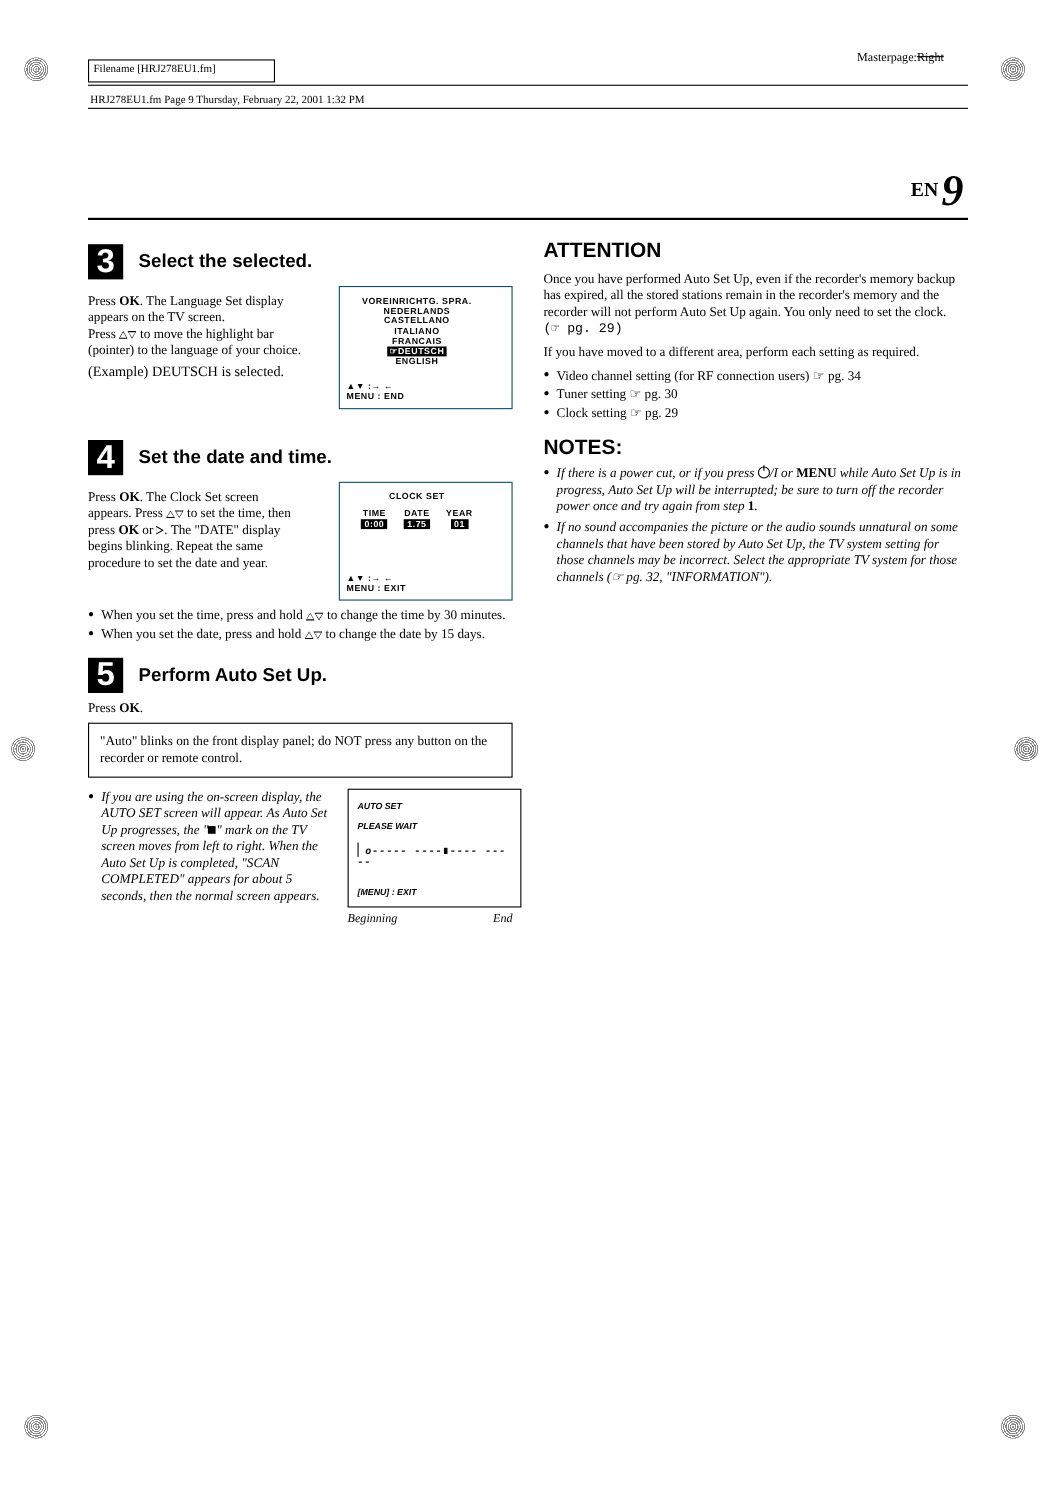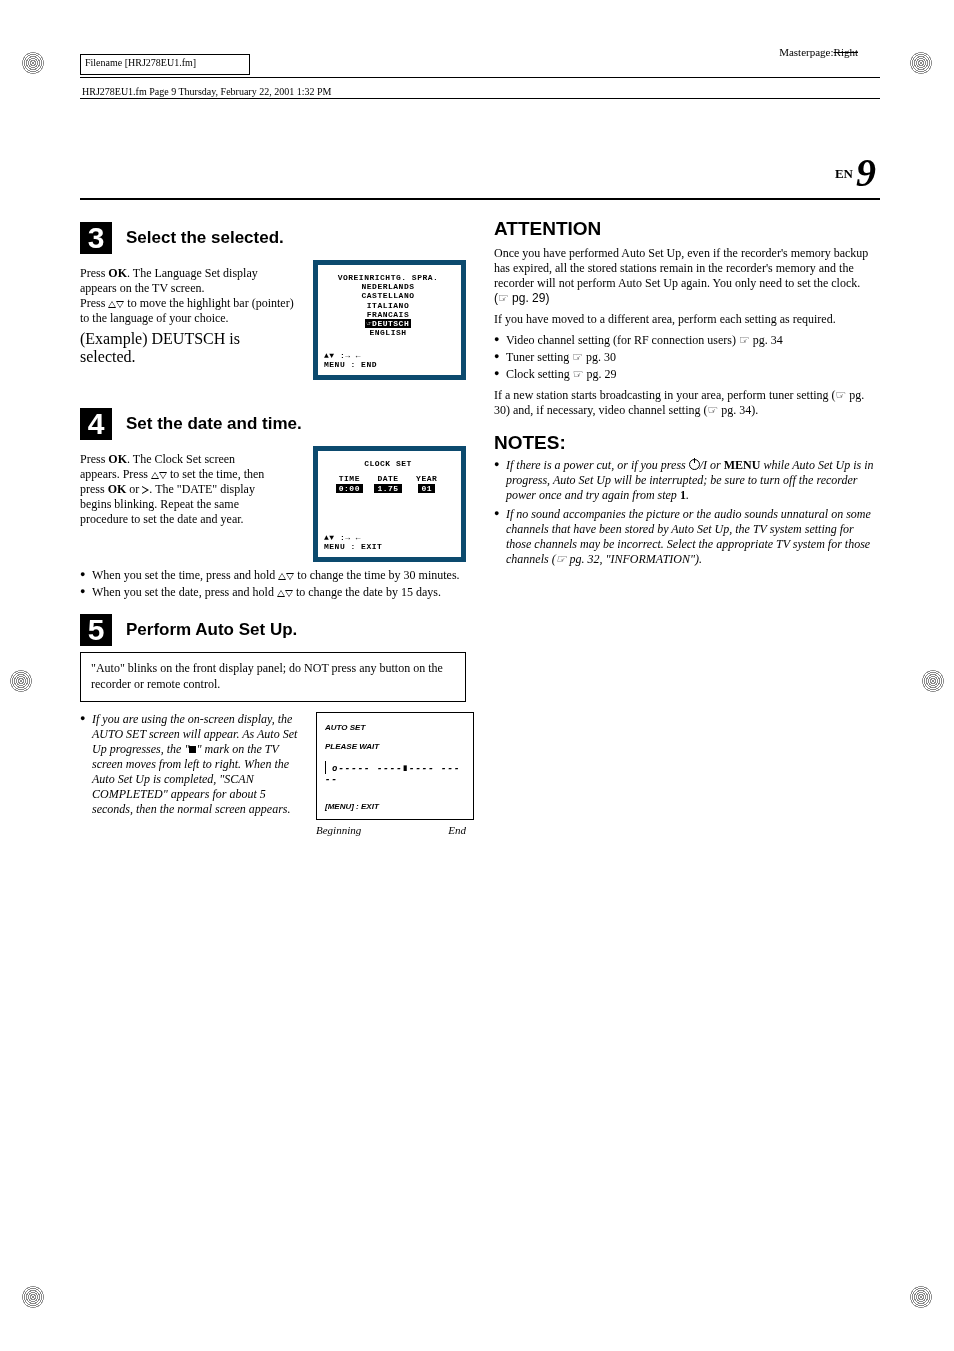--- a/index.html
+++ b/index.html
@@ -42,21 +42,21 @@
   }
   .masterpage { font-size: 11px; position:absolute; right:96px; top:46px; }
   .masterpage s { text-decoration: line-through; }
   .page-number-area {
     text-align: right;
     margin-top: 50px;
     padding-right: 4px;
     border-bottom: 2px solid #000;
     padding-bottom: 2px;
   }
-  .page-number-area .en { font-size: 13px; font-weight: bold; vertical-align: 8px; }
+  .page-number-area .en { font-size: 18px; font-weight: bold; vertical-align: 8px; }
   .page-number-area .num { font-size: 40px; font-style: italic; font-weight: bold; font-family: Georgia, serif; }
   .columns {
     display: flex;
     gap: 28px;
     margin-top: 18px;
   }
   .col { width: 386px; }
   .step-row { display: flex; align-items: center; gap: 14px; margin-top: 4px; }
   .step-num {
     background: #000; color: #fff;
@@ -64,32 +64,32 @@
     width: 32px; height: 32px;
     display: flex; align-items: center; justify-content: center;
     font-family: Arial, Helvetica, sans-serif;
   }
   .step-title {
     font-family: Arial, Helvetica, sans-serif;
     font-weight: bold;
     font-size: 17px;
   }
   .body-text { margin-top: 6px; line-height: 1.25; }
-  .small-note { font-size: 16px; }
+  .small-note { font-size: 13px; }
   .outline-up { display:inline-block; width:0;height:0; border-left:4px solid transparent; border-right:4px solid transparent; border-bottom:7px solid #000; position:relative; vertical-align:-1px;}
   .outline-up::after{content:"";position:absolute;left:-3px;top:1px;border-left:3px solid transparent;border-right:3px solid transparent;border-bottom:5px solid #fff;}
   .outline-down { display:inline-block; width:0;height:0; border-left:4px solid transparent; border-right:4px solid transparent; border-top:7px solid #000; position:relative; vertical-align:-1px;}
   .outline-down::after{content:"";position:absolute;left:-3px;top:-6px;border-left:3px solid transparent;border-right:3px solid transparent;border-top:5px solid #fff;}
   .outline-right { display:inline-block; width:0;height:0; border-top:4px solid transparent; border-bottom:4px solid transparent; border-left:7px solid #000; position:relative; vertical-align:-1px;}
   .outline-right::after{content:"";position:absolute;left:-7px;top:-3px;border-top:3px solid transparent;border-bottom:3px solid transparent;border-left:5px solid #fff;}
   .screen-box {
-    border: 5px solid #0c4a6e;
+    border: 1px solid #0c4a6e;
     width: 128px;
-    padding: 8px 9px 6px 6px;
-    font-family: Liberation Mono, monospace;
+    padding: 8px 22px 6px 6px;
+    font-family: Liberation Sans, sans-serif;
     font-weight: bold;
     font-size: 8px;
     letter-spacing: 0.5px;
     text-align: center;
     margin-left: auto;
   }
   .screen-list { text-align: center; line-height: 1.15; }
   .screen-list .inv { background:#000; color:#fff; padding:0 2px; display:inline-block;}
   .screen-nav { text-align:left; margin-top:14px; font-size:8px; }
   .clock-grid {
@@ -123,21 +123,21 @@
   .labels-be { display:flex; justify-content:space-between; font-size:11px; font-family: "Times New Roman", serif; font-weight:normal; margin-top:4px;}
   .section-head {
     font-family: Arial, Helvetica, sans-serif;
     font-weight: bold;
     font-size: 19px;
     margin: 0 0 2px 0;
   }
   .notes-list { list-style:none; padding-left:0; margin:4px 0;}
   .notes-list li { font-style: italic; padding-left:12px; position:relative; line-height:1.25; margin-bottom:4px;}
   .notes-list li::before{ content:"●"; position:absolute; left:0; font-size:9px; top:1px;}
-  .pg-ref { font-family: Liberation Sans, sans-serif; margin-top: 42px; }
+  .pg-ref { font-family: Liberation Mono, monospace; margin-top: 42px; }
   .power-icon { display:inline-block; width:9px; height:9px; border:1px solid #000; border-radius:50%; position:relative; vertical-align:-1px;}
   .power-icon::after{content:"";position:absolute;left:4px;top:-2px;width:1px;height:5px;background:#000;}
   .stop-icon { display:inline-block; width:7px; height:7px; background:#000; vertical-align:0px;}
   b { font-weight: bold; }
   .flex-step { display:flex; gap:16px; align-items:flex-start; }
   .flex-step .txt { flex:1; }
 </style>
 </head>
 <body>
 
@@ -222,20 +222,23 @@
         </div>
       </div>
       <ul class="bullets">
         <li><span>When you set the time,  press and hold </span><span class="outline-up"></span><span class="outline-down"></span><span> to change the time by 30 minutes.</span></li>
         <li><span>When you set the date,  press and hold </span><span class="outline-up"></span><span class="outline-down"></span><span> to change the date by 15 days.</span></li>
       </ul>
 
       <div class="step-row" style="margin-top:14px;">
         <div class="step-num">5</div>
         <div class="step-title">Perform Auto Set Up.</div>
+      </div>
+      <div class="body-text">
+        <span>Press </span><b>OK</b><span>.</span>
       </div>
       <div class="callout-box">"Auto" blinks on the front display panel; do NOT press any button on the recorder or remote control.</div>
 
       <div class="float-box" style="margin-top:10px;">
         <ul class="bullets text" style="margin:0;">
           <li>
             <span>If you are using the on-screen display, the AUTO SET screen will appear. As Auto Set Up progresses, the "</span><span class="stop-icon"></span><span>" mark on the TV screen moves from left to right. When the Auto Set Up is completed, "SCAN COMPLETED" appears for about 5 seconds, then the normal screen appears.</span>
           </li>
         </ul>
         <div style="width:150px;">
@@ -259,21 +262,20 @@
       <div class="body-text">
         <span>Once you have performed Auto Set Up, even if the recorder's memory backup has expired, all the stored stations remain in the recorder's memory and the recorder will not perform Auto Set Up again. You only need to set the clock.</span><br>
         <span class="pg-ref">(☞ pg. 29)</span>
       </div>
       <div class="body-text">If you have moved to a different area, perform each setting as required.</div>
       <ul class="bullets">
         <li>Video channel setting (for RF connection users) ☞ pg. 34</li>
         <li>Tuner setting ☞ pg. 30</li>
         <li>Clock setting ☞ pg. 29</li>
       </ul>
-      <div class="body-text">If a new station starts broadcasting in your area, perform tuner setting (☞ pg. 30) and, if necessary, video channel setting  (☞ pg. 34).</div>
 
       <div class="section-head" style="margin-top:14px;">NOTES:</div>
       <ul class="notes-list">
         <li>
           <span>If there is a power cut, or if you press </span><span class="power-icon"></span>/I<span> or </span><b style="font-style:normal;">MENU</b><span> while Auto Set Up is in progress, Auto Set Up will be interrupted; be sure to turn off the recorder power once and try again from step </span><b style="font-style:normal;">1</b><span>.</span>
         </li>
         <li>If no sound accompanies the picture or the audio sounds unnatural on some channels that have been stored by Auto Set Up, the TV system setting for those channels may be incorrect. Select the appropriate TV system for those channels (☞ pg. 32, "INFORMATION").</li>
       </ul>
     </div>
   </div>

